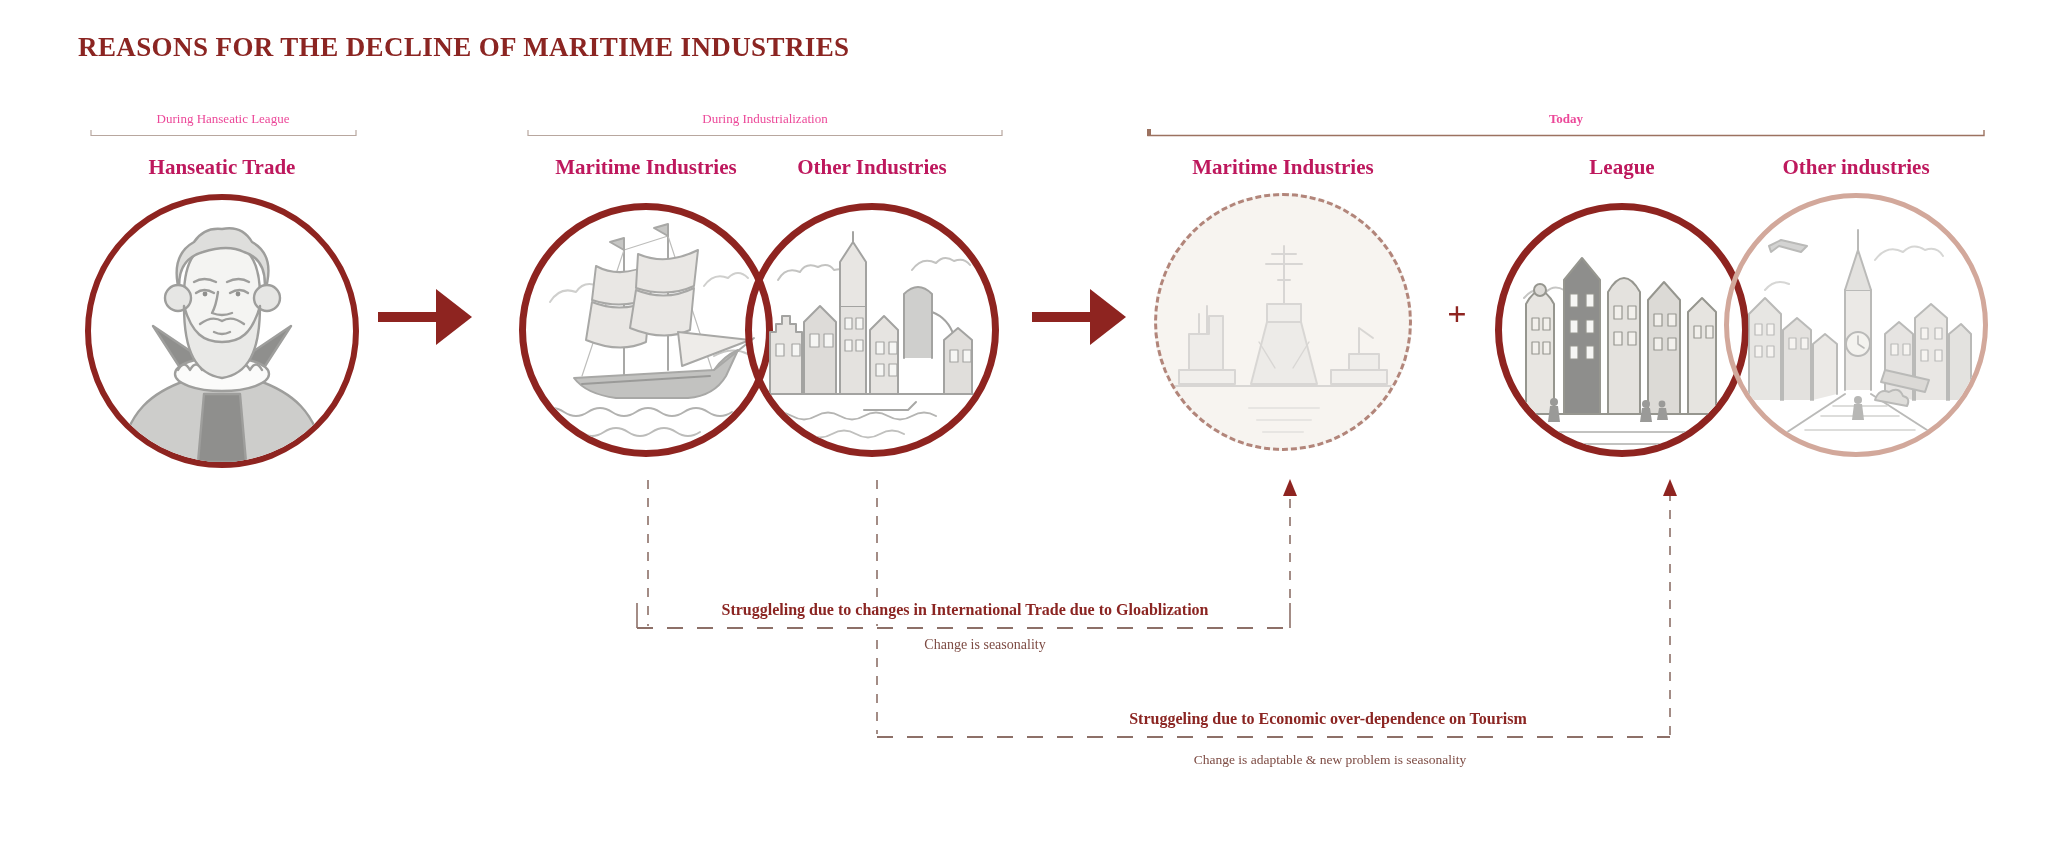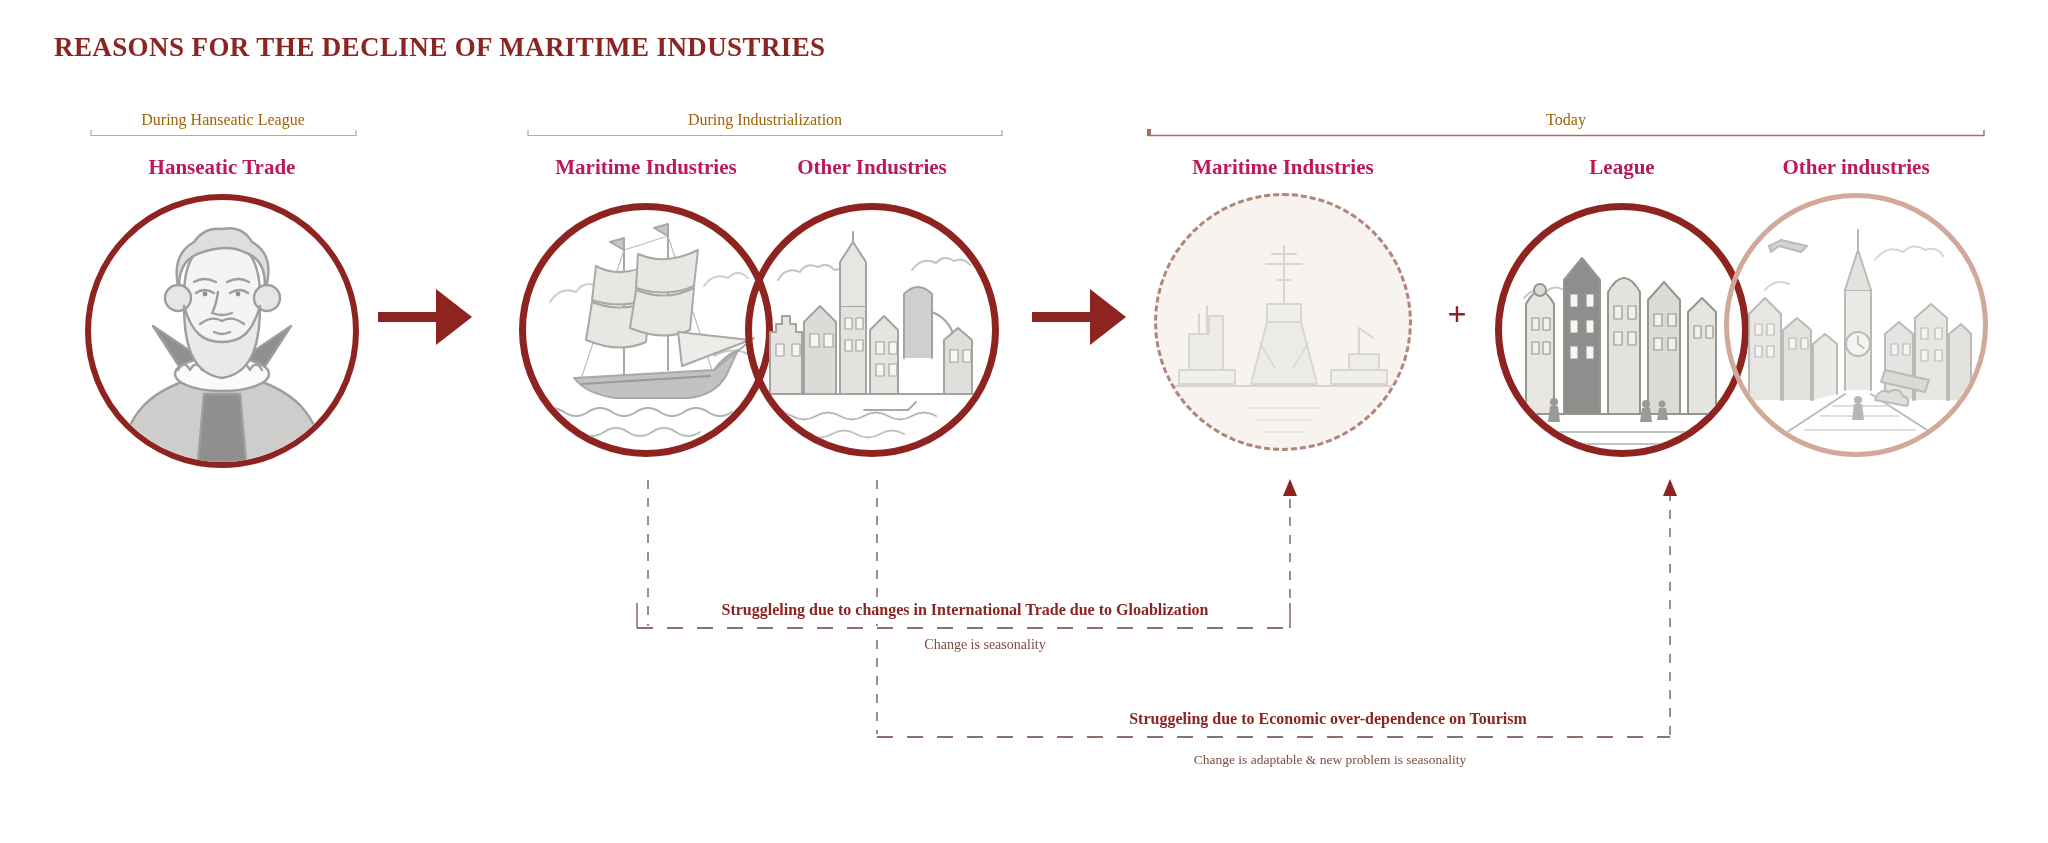--- a/index.html
+++ b/index.html
@@ -1,26 +1,26 @@
 <!DOCTYPE html>
 <html><head>
 <meta charset="utf-8">
 <style>
   html,body{margin:0;padding:0;}
   body{
     width:2048px;height:843px;position:relative;background:#ffffff;
     font-family:"Liberation Serif","DejaVu Serif",serif;overflow:hidden;
   }
   .page-title{
-    position:absolute;left:54px;top:32px;font-size:27px;font-weight:bold;
+    position:absolute;left:78px;top:32px;font-size:27px;font-weight:bold;
     color:#8b2522;letter-spacing:0.4px;white-space:nowrap;
   }
   .era-label{
-    position:absolute;transform:translateX(-50%);font-size:16px;
-    color:#a16207;white-space:nowrap;
+    position:absolute;transform:translateX(-50%);font-size:13px;
+    color:#ec4899;white-space:nowrap;
   }
   .era-bracket{position:absolute;height:10px;}
   .node-label{
     position:absolute;transform:translateX(-50%);font-size:21px;font-weight:bold;
     color:#be185d;white-space:nowrap;
   }
   .circle{
     position:absolute;border-radius:50%;box-sizing:border-box;overflow:hidden;
     background:transparent;
   }
@@ -52,21 +52,21 @@
 <span class="era-label" style="left:223px;top:111px;">During Hanseatic League</span>
 <svg class="era-bracket" style="left:90px;top:127px;" width="267" height="10">
   <path d="M1,3 V8.5 H266 V3" fill="none" stroke="#b8a79f" stroke-width="1.2"></path>
 </svg>
 
 <span class="era-label" style="left:765px;top:111px;">During Industrialization</span>
 <svg class="era-bracket" style="left:527px;top:127px;" width="476" height="10">
   <path d="M1,3 V8.5 H475 V3" fill="none" stroke="#b8a79f" stroke-width="1.2"></path>
 </svg>
 
-<span class="era-label" style="left:1566px;top:111px;">Today</span>
+<span class="era-label" style="left:1566px;top:111px;font-weight:bold;">Today</span>
 <svg class="era-bracket" style="left:1147px;top:127px;" width="838" height="10">
   <path d="M1,3 V8.5 H837 V3" fill="none" stroke="#9c7260" stroke-width="1.4"></path>
   <rect x="0" y="2" width="4" height="7" fill="#9c7260"></rect>
 </svg>
 
 <span class="node-label" style="left:222px;top:155px;">Hanseatic Trade</span>
 <span class="node-label" style="left:646px;top:155px;">Maritime Industries</span>
 <span class="node-label" style="left:872px;top:155px;">Other Industries</span>
 <span class="node-label" style="left:1283px;top:155px;">Maritime Industries</span>
 <span class="node-label" style="left:1622px;top:155px;">League</span>

